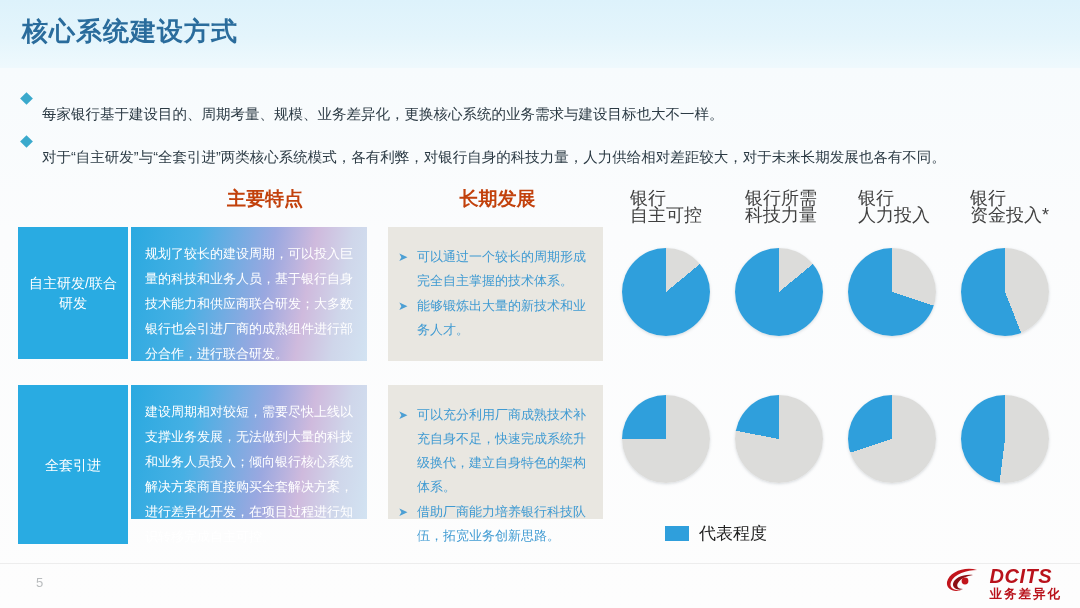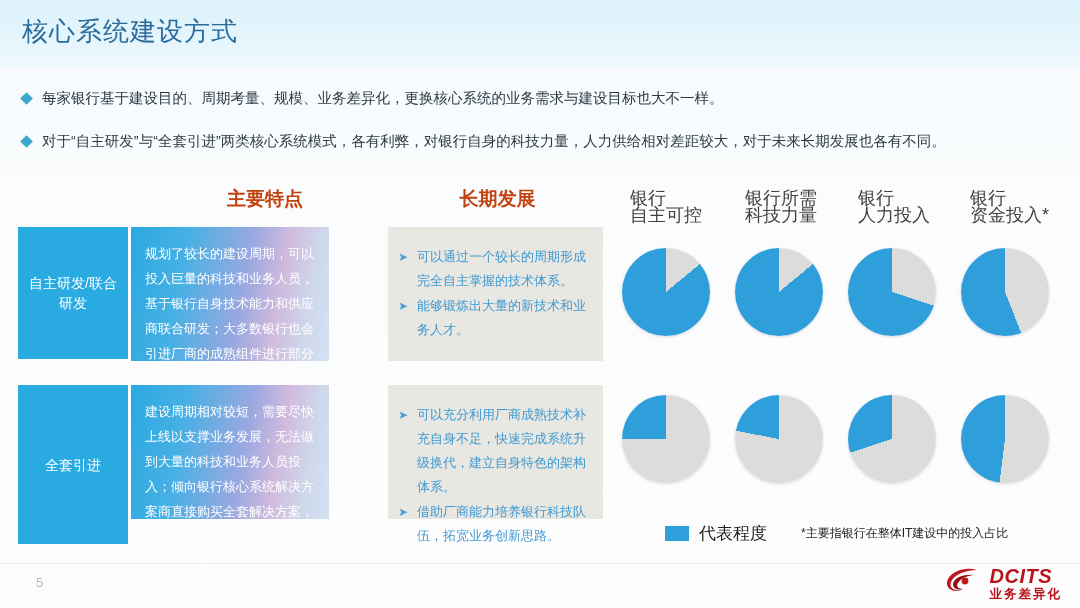--- a/index.html
+++ b/index.html
@@ -11,39 +11,39 @@
     overflow:hidden;
   }
 
   
   #header-band{
     position:absolute; left:0; top:0; width:1080px; height:68px;
     background:linear-gradient(180deg,#ddf2fb 0%, #e4f5fc 55%, #eff9fd 100%);
   }
   #page-title{
     position:absolute; left:22px; top:14px;
-    font-size:26px; font-weight:normal; color:#2a6c9c;
+    font-size:26px; font-weight:bold; color:#2a6c9c;
     letter-spacing:1px;
     text-align:center;
   }
 
   
   #body-bg{
     position:absolute; left:0; top:68px; width:1080px; height:540px;
     background:linear-gradient(180deg,#f7fbfd 0%, #fbfcfd 30%, #fdfdfd 100%);
   }
 
   
   .bullet-row{ position:absolute; display:flex; align-items:flex-start; }
   .bullet-diamond{
     width:9px; height:9px; background:#3aa9cc;
     transform:rotate(45deg); margin-top:5px; margin-right:11px; flex:0 0 auto;
   }
   .bullet-text{
-    font-size:14.5px; color:#2b3a44; line-height:18px; white-space:nowrap;
+    font-size:14.5px; color:#2b3a44; line-height:18px; white-space:nowrap;margin-top:16px;
   }
   #bullet-1{ left:22px; top:89px; }
   #bullet-2{ left:22px; top:132px; }
 
   
   .col-heading{
     position:absolute; font-size:19px; font-weight:bold; color:#c2410c;
     text-align:center;
   }
   #heading-features{ left:150px; top:186px; width:230px; }
@@ -61,21 +61,21 @@
 
   
   .label-cell{
     position:absolute; width:110px;
     background:#29abe2;
     display:flex; align-items:center; justify-content:center;
     color:#ffffff; font-size:14px; line-height:20px; text-align:center;
     padding:0 6px;
   }
   .feature-cell{
-    position:absolute; width:198px;
+    position:absolute; width:236px;
     background:linear-gradient(100deg,#2aa9e0 0%, #46b0e4 26%, #9aa8e0 56%, #cfbadd 72%, #cfd6ea 86%, #d2e3f2 100%);
     color:#ffffff; font-size:13px; line-height:25px;
     padding:14px 14px 24px 14px;
   }
   .longterm-cell{
     position:absolute; width:215px;
     background:#e9e7e1;
     padding:18px 12px 10px 10px;
   }
   .lt-item{ display:flex; align-items:flex-start; margin-bottom:1px; }
@@ -209,21 +209,20 @@
 <div class="pie pie-r0 pie-c3" style="background: conic-gradient(rgb(220, 220, 218) 0deg, rgb(220, 220, 218) 158.4deg, rgb(47, 159, 220) 158.4deg, rgb(47, 159, 220) 360deg);"></div>
 
 <div class="pie pie-r1 pie-c0" style="background: conic-gradient(rgb(220, 220, 218) 0deg, rgb(220, 220, 218) 270deg, rgb(47, 159, 220) 270deg, rgb(47, 159, 220) 360deg);"></div>
 <div class="pie pie-r1 pie-c1" style="background: conic-gradient(rgb(220, 220, 218) 0deg, rgb(220, 220, 218) 280.8deg, rgb(47, 159, 220) 280.8deg, rgb(47, 159, 220) 360deg);"></div>
 <div class="pie pie-r1 pie-c2" style="background: conic-gradient(rgb(220, 220, 218) 0deg, rgb(220, 220, 218) 252deg, rgb(47, 159, 220) 252deg, rgb(47, 159, 220) 360deg);"></div>
 <div class="pie pie-r1 pie-c3" style="background: conic-gradient(rgb(220, 220, 218) 0deg, rgb(220, 220, 218) 187.2deg, rgb(47, 159, 220) 187.2deg, rgb(47, 159, 220) 360deg);"></div>
 
 <div id="legend">
   <span id="legend-swatch" style="background: rgb(47, 159, 220);"></span>
   <span id="legend-label">代表程度</span>
-  <span id="legend-note">*主要指银行在整体IT建设中的投入占比</span>
 </div>
 
 <div id="footer-rule"></div>
 <div id="page-number">5</div>
 <div id="logo">
   <span id="logo-mark">
     <svg width="40" height="30" viewBox="0 0 40 30">
       <path d="M34 4 C22 0, 6 6, 4 16 C3 23, 11 27, 18 24 C10 25, 6 21, 8 16 C11 8, 24 4, 34 4 Z" fill="#c2151c"></path>
       <path d="M30 9 C20 8, 11 12, 10 18 C9.5 22, 15 25, 20 23 C15 23, 13 20, 15 17 C18 12, 24 10, 30 9 Z" fill="#8c1015"></path>
       <circle cx="22" cy="15" r="3.4" fill="#c2151c"></circle>

